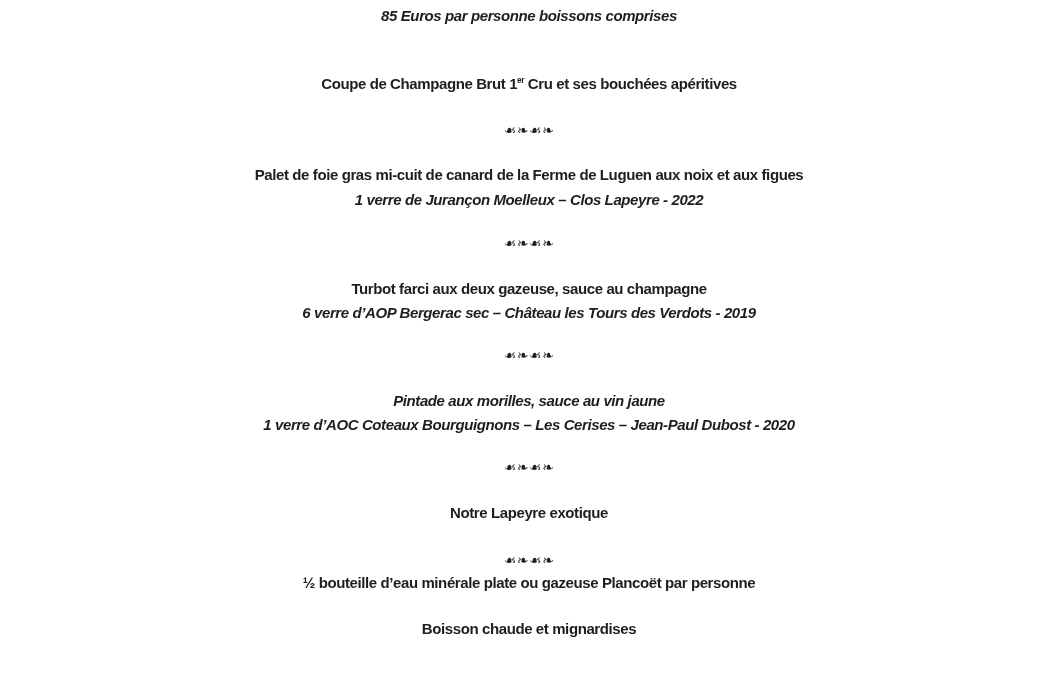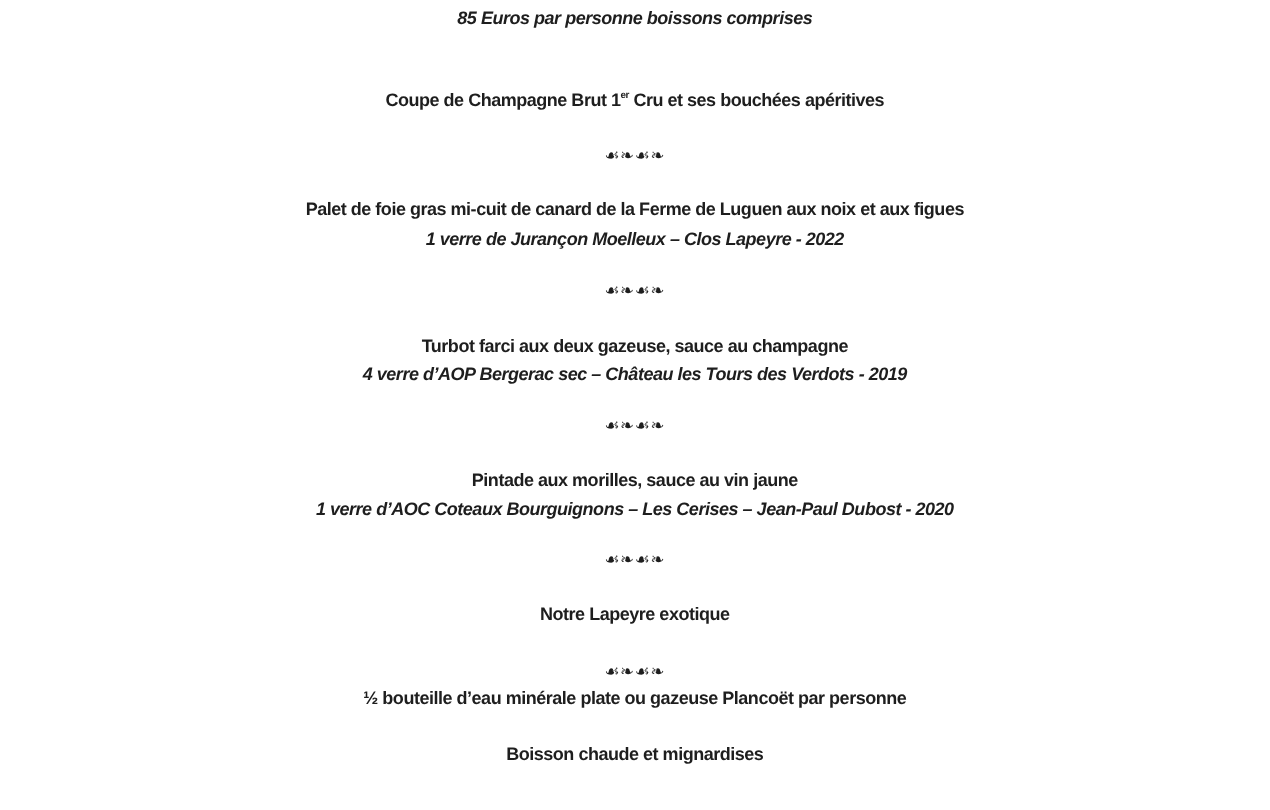--- a/index.html
+++ b/index.html
@@ -35,21 +35,21 @@
     margin-top: 6px;
   }
   .aperitif      { margin-top: 48px; }
   .orn-1         { margin-top: 28px; }
   .dish-1        { margin-top: 27px; }
   .wine-1        { margin-top: 5px; font-style: italic;  }
   .orn-2         { margin-top: 25px; }
   .dish-2        { margin-top: 28px; }
   .wine-2        { margin-top: 4px;  }
   .orn-3         { margin-top: 24px; }
-  .dish-3        { margin-top: 28px; }
+  .dish-3        { margin-top: 28px; font-style: italic; }
   .wine-3        { margin-top: 4px;  }
   .orn-4         { margin-top: 24px; }
   .dessert       { margin-top: 28px; }
   .orn-5         { margin-top: 29px; }
   .finale-1      { margin-top: 26px; }
   .finale-2      { margin-top: 5px;  }
   .ornament {
     display: block;
     width: 100%;
     line-height: 16px;
@@ -75,21 +75,21 @@
   <div class="line aperitif"><span>Coupe de Champagne Brut 1</span><sup>er</sup><span> Cru et ses bouchées apéritives</span></div>
 
   <div class="ornament orn-1">☙❧☙❧</div>
 
   <div class="line dish-1">Palet de foie gras mi-cuit de canard de la Ferme de Luguen aux noix et aux figues</div>
   <div class="line italic wine-1">1 verre de Jurançon Moelleux – Clos Lapeyre - 2022</div>
 
   <div class="ornament orn-2">☙❧☙❧</div>
 
   <div class="line dish-2">Turbot farci aux deux gazeuse, sauce au champagne</div>
-  <div class="line italic wine-2">4 verre d’AOP Bergerac sec – Château les Tours des Verdots - 2019</div>
+  <div class="line italic wine-2">6 verre d’AOP Bergerac sec – Château les Tours des Verdots - 2019</div>
 
   <div class="ornament orn-3">☙❧☙❧</div>
 
   <div class="line dish-3">Pintade aux morilles, sauce au vin jaune</div>
   <div class="line italic wine-3">1 verre d’AOC Coteaux Bourguignons – Les Cerises – Jean-Paul Dubost - 2020</div>
 
   <div class="ornament orn-4">☙❧☙❧</div>
 
   <div class="line dessert">Notre Lapeyre exotique</div>
 

